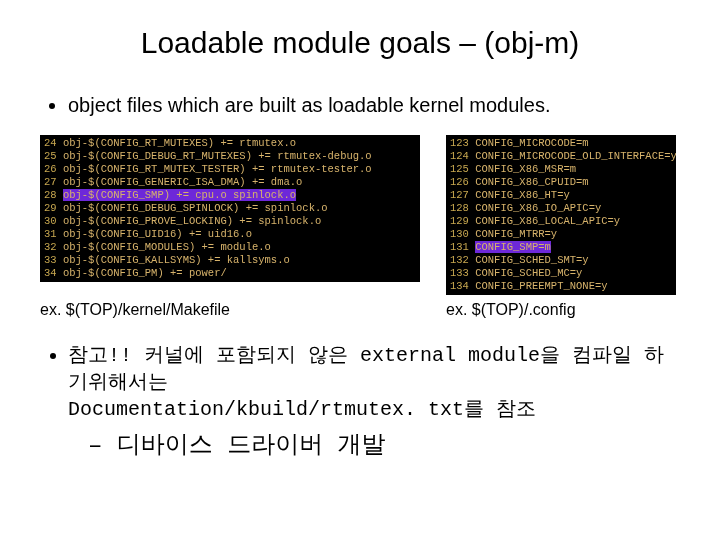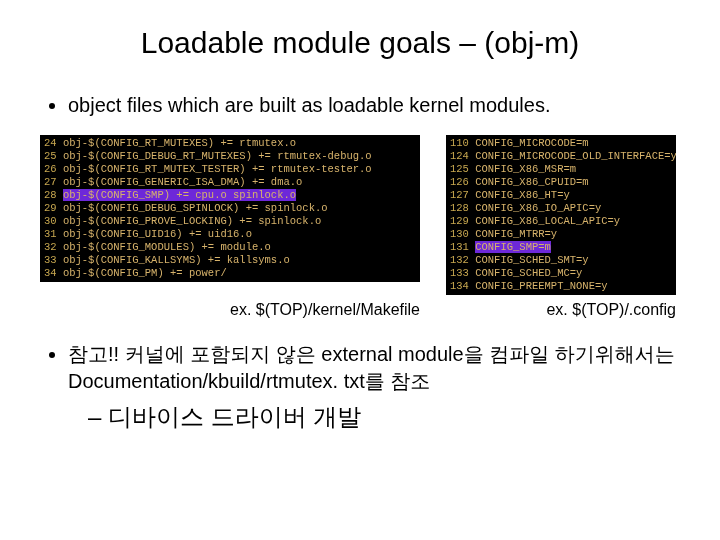--- a/index.html
+++ b/index.html
@@ -53,30 +53,31 @@
   .row { white-space: pre; }
   .ln { color: #c8a850; }
   .hl { background: #6d28d9; }
   .caps {
     display: flex;
     gap: 26px;
     margin-bottom: 22px;
   }
   .cap {
     font-size: 16px;
-    text-align: right;
+    text-align: left;
   }
   .cap-left  { width: 380px; }
   .cap-right { width: 230px; }
 
   ul.bottom {
     list-style: disc;
     font-size: 20px;
     margin: 0;
     padding-left: 28px;
+    font-family: Liberation Mono, monospace;
   }
   ul.bottom > li { margin-bottom: 6px; }
   ul.sub {
     list-style: none;
     font-size: 24px;
     padding-left: 20px;
     margin: 6px 0 0 0;
   }
   ul.sub li::before {
     content: "– ";
@@ -101,21 +102,21 @@
         <div class="row"><span class="ln">27 </span><span>obj-$(CONFIG_GENERIC_ISA_DMA) += dma.o</span></div>
         <div class="row"><span class="ln">28 </span><span class="hl">obj-$(CONFIG_SMP) += cpu.o spinlock.o</span></div>
         <div class="row"><span class="ln">29 </span><span>obj-$(CONFIG_DEBUG_SPINLOCK) += spinlock.o</span></div>
         <div class="row"><span class="ln">30 </span><span>obj-$(CONFIG_PROVE_LOCKING) += spinlock.o</span></div>
         <div class="row"><span class="ln">31 </span><span>obj-$(CONFIG_UID16) += uid16.o</span></div>
         <div class="row"><span class="ln">32 </span><span>obj-$(CONFIG_MODULES) += module.o</span></div>
         <div class="row"><span class="ln">33 </span><span>obj-$(CONFIG_KALLSYMS) += kallsyms.o</span></div>
         <div class="row"><span class="ln">34 </span><span>obj-$(CONFIG_PM) += power/</span></div>
       </div>
     <div class="shot shot-right" id="shot-right">
-        <div class="row"><span class="ln">110 </span><span>CONFIG_MICROCODE=m</span></div>
+        <div class="row"><span class="ln">123 </span><span>CONFIG_MICROCODE=m</span></div>
         <div class="row"><span class="ln">124 </span><span>CONFIG_MICROCODE_OLD_INTERFACE=y</span></div>
         <div class="row"><span class="ln">125 </span><span>CONFIG_X86_MSR=m</span></div>
         <div class="row"><span class="ln">126 </span><span>CONFIG_X86_CPUID=m</span></div>
         <div class="row"><span class="ln">127 </span><span>CONFIG_X86_HT=y</span></div>
         <div class="row"><span class="ln">128 </span><span>CONFIG_X86_IO_APIC=y</span></div>
         <div class="row"><span class="ln">129 </span><span>CONFIG_X86_LOCAL_APIC=y</span></div>
         <div class="row"><span class="ln">130 </span><span>CONFIG_MTRR=y</span></div>
         <div class="row"><span class="ln">131 </span><span class="hl">CONFIG_SMP=m</span></div>
         <div class="row"><span class="ln">132 </span><span>CONFIG_SCHED_SMT=y</span></div>
         <div class="row"><span class="ln">133 </span><span>CONFIG_SCHED_MC=y</span></div>

